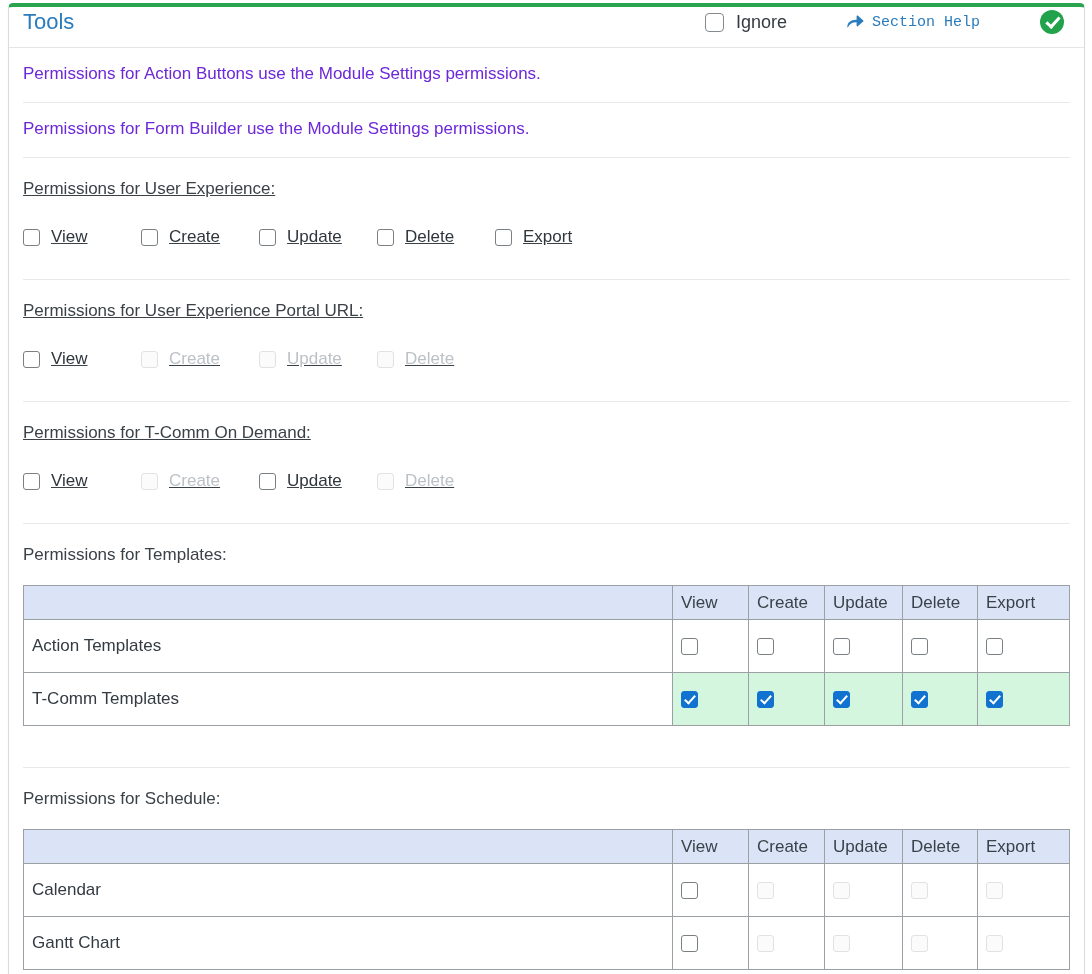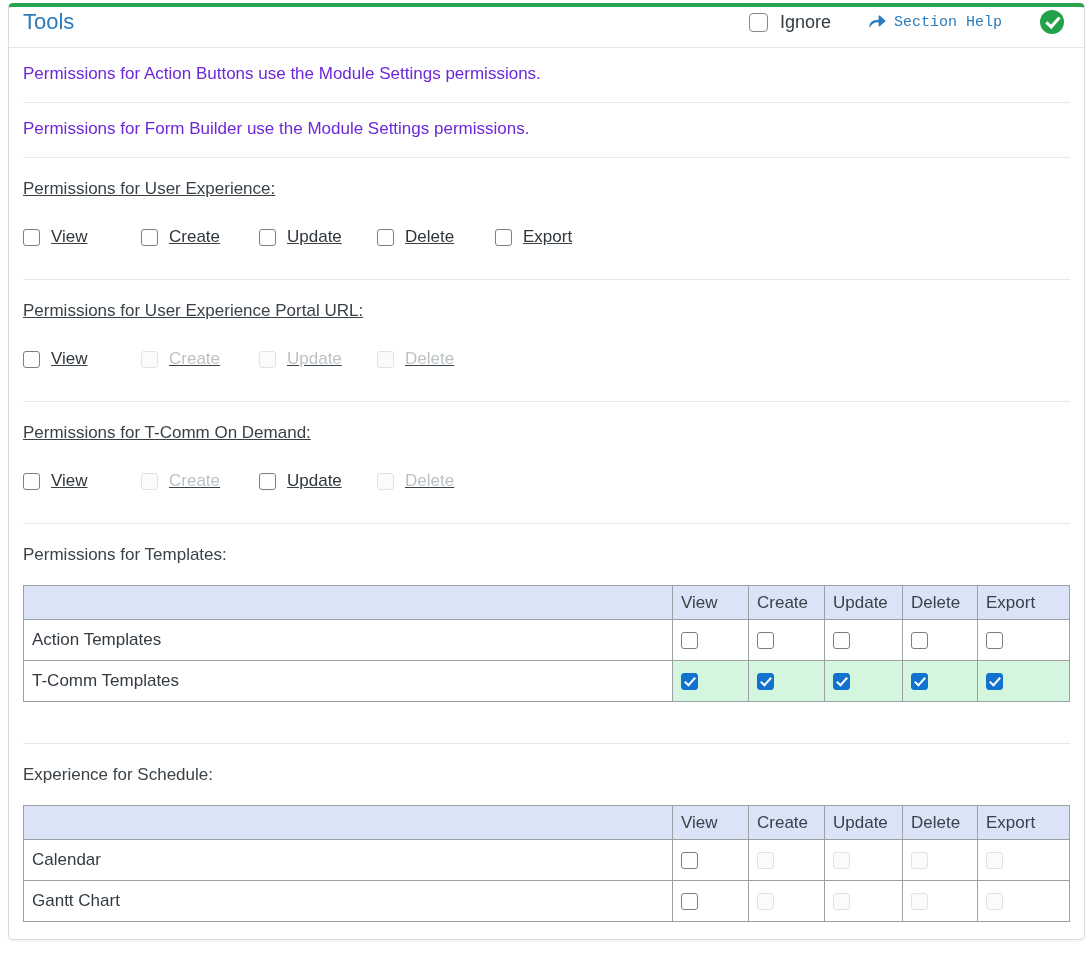--- a/index.html
+++ b/index.html
@@ -17,21 +17,21 @@
     border-radius:5px;
     box-shadow:0 1px 2px rgba(0,0,0,.06);
     overflow:hidden;
   }
   .card-header {
     display:flex; align-items:center; justify-content:space-between;
     padding:2px 20px 12px 14px;
     border-bottom:1px solid #e4e7ea;
   }
   .title { font-size:22px; font-weight:400; color:var(--title-blue,#2b7cbd); margin:0; }
-  .header-right { display:flex; gap:38px; }
+  .header-right { display:flex; gap:60px; }
 
   .cb {
     position:relative; display:inline-block;
     width:17px; height:17px; flex:0 0 auto;
     background:#fff; border:1px solid #7a7f83; border-radius:3px;
   }
   .cb.big { width:19px; height:19px; border-radius:4px; border-color:#84898d; }
   .cb.checked { background:var(--cb-blue,#1173cf); border-color:var(--cb-blue,#1173cf); }
   .cb.checked::after {
     content:""; position:absolute; left:5px; top:1px;
@@ -77,21 +77,21 @@
   table.perm-table { width:100%; border-collapse:collapse; border:1px solid #959a9e; }
   .perm-table th, .perm-table td {
     border:1px solid #9aa0a4;
     font-size:17px; font-weight:400; text-align:left; color:#333b42;
   }
   .perm-table thead th { background:var(--thead-bg,#dbe4f6); padding:4px 8px; height:34px; color:#39424a; }
   .perm-table thead th.check-col { width:76px; }
   .perm-table thead th.check-col:nth-child(4) { width:78px; }
   .perm-table thead th.check-col:nth-child(5) { width:75px; }
   .perm-table thead th.check-col:last-child { width:92px; }
-  .perm-table td.row-label { padding:10px 8px; height:39px; }
+  .perm-table td.row-label { padding:16px 8px; height:39px; }
   .perm-table td.check-cell { padding:4px 8px; }
   .perm-table td.check-cell .cb { vertical-align:middle; }
   .perm-table td.check-cell.hl { background:var(--hl-green,#d4f6de); }
 </style>
 </head>
 <body>
 
 <div class="card">
   <div class="card-header">
     <h2 class="title">Tools</h2>
@@ -207,21 +207,21 @@
               <td class="check-cell hl"><span class="cb checked"></span></td>
               <td class="check-cell hl"><span class="cb checked"></span></td>
               <td class="check-cell hl"><span class="cb checked"></span></td>
               <td class="check-cell hl"><span class="cb checked"></span></td>
               <td class="check-cell hl"><span class="cb checked"></span></td>
             </tr>
           </tbody>
         </table>
       </div>
       <div class="section table-sec">
-        <div class="group-title">Experience for Schedule:</div>
+        <div class="group-title">Permissions for Schedule:</div>
         <table class="perm-table">
           <thead>
             <tr>
               <th class="label-col"></th>
               <th class="check-col">View</th>
               <th class="check-col">Create</th>
               <th class="check-col">Update</th>
               <th class="check-col">Delete</th>
               <th class="check-col">Export</th>
             </tr>

